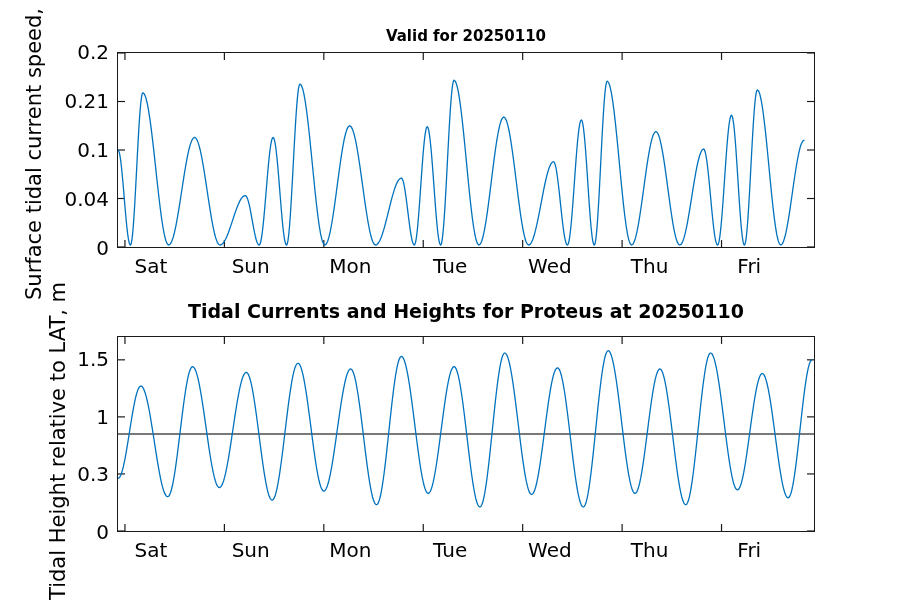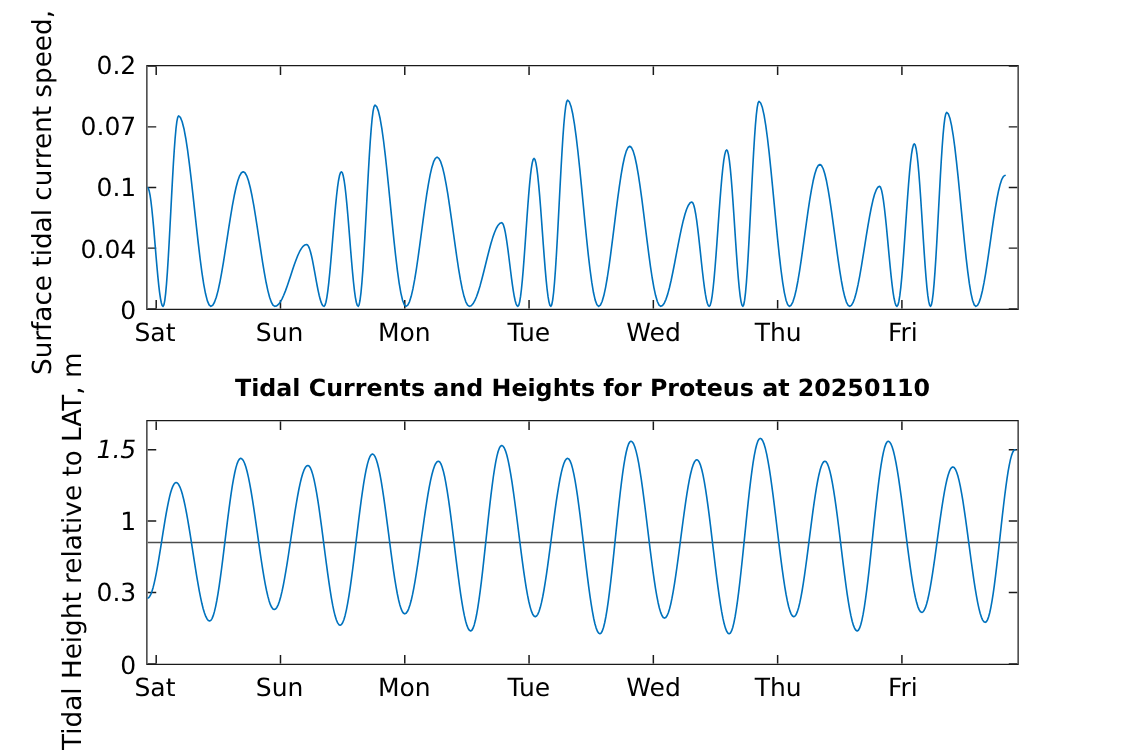--- a/index.html
+++ b/index.html
@@ -98,20 +98,21 @@
     color: #000000;
     white-space: nowrap;
   }
   .ytick-label {
     text-align: right;
     transform: translateY(-50%);
   }
   .xtick-label {
     text-align: left;
     transform: translateX(-50%);
+    margin-left: 27px;
   }
   .tick-mark {
     stroke: #1a1a1a;
     stroke-width: 1.2;
     fill: none;
   }
   .data-line {
     fill: none;
     stroke-width: 1.3;
     stroke-linejoin: round;
@@ -124,20 +125,21 @@
 </style>
 </head>
 <body>
 
 <div class="figure">
 
   <div class="ylabel" id="ylabel-currents">Surface tidal current speed, knots</div>
 
   <div class="ylabel" id="ylabel-heights">Tidal Height relative to LAT, m</div>
 
+  <div class="subplot-title" id="title-currents">Valid for 20250110</div>
 
   <div class="subplot-title" id="title-main">Tidal Currents and Heights for Proteus at 20250110</div>
 
   <div class="axes" id="axes-currents">
     <svg id="svg-currents" viewBox="0 0 698 196" preserveAspectRatio="none">
         <path d="M0 196 L7 196" class="tick-mark"></path>
         <path d="M698 196 L691 196" class="tick-mark"></path>
         <path d="M0 147 L7 147" class="tick-mark"></path>
         <path d="M698 147 L691 147" class="tick-mark"></path>
         <path d="M0 98 L7 98" class="tick-mark"></path>
@@ -190,33 +192,33 @@
         <path d="M605.2657142857144 0 L605.2657142857144 7" class="tick-mark"></path>
         <path d="M0 98 L698 98" class="ref-line" stroke="#4d4d4d"></path>
         <path d="M0.00 142.96 L0.88 142.62 L1.76 141.61 L2.65 139.93 L3.53 137.62 L4.41 134.70 L5.29 131.22 L6.17 127.23 L7.06 122.80 L7.94 117.97 L8.82 112.83 L9.70 107.45 L10.59 101.90 L11.47 96.27 L12.35 90.64 L13.23 85.10 L14.11 79.71 L15.00 74.57 L15.88 69.75 L16.76 65.31 L17.64 61.32 L18.52 57.84 L19.41 54.93 L20.29 52.61 L21.17 50.93 L22.05 49.92 L22.93 49.58 L22.93 49.58 L23.97 49.98 L25.01 51.20 L26.04 53.21 L27.08 55.98 L28.11 59.47 L29.15 63.64 L30.18 68.41 L31.22 73.73 L32.25 79.51 L33.29 85.67 L34.32 92.11 L35.36 98.75 L36.40 105.49 L37.43 112.23 L38.47 118.88 L39.50 125.32 L40.54 131.48 L41.57 137.26 L42.61 142.57 L43.64 147.35 L44.68 151.51 L45.72 155.01 L46.75 157.78 L47.79 159.79 L48.82 161.00 L49.86 161.41 L49.86 161.41 L50.82 160.93 L51.77 159.50 L52.73 157.14 L53.69 153.88 L54.65 149.78 L55.61 144.88 L56.57 139.27 L57.53 133.03 L58.49 126.23 L59.45 119.00 L60.40 111.42 L61.36 103.62 L62.32 95.69 L63.28 87.77 L64.24 79.97 L65.20 72.39 L66.16 65.15 L67.12 58.36 L68.07 52.12 L69.03 46.50 L69.99 41.61 L70.95 37.50 L71.91 34.25 L72.87 31.89 L73.83 30.46 L74.79 29.98 L74.79 29.98 L75.82 30.42 L76.86 31.75 L77.89 33.95 L78.93 36.98 L79.96 40.79 L81.00 45.34 L82.03 50.56 L83.07 56.37 L84.11 62.69 L85.14 69.41 L86.18 76.46 L87.21 83.72 L88.25 91.08 L89.28 98.45 L90.32 105.71 L91.35 112.75 L92.39 119.48 L93.42 125.79 L94.46 131.60 L95.50 136.82 L96.53 141.37 L97.57 145.19 L98.60 148.22 L99.64 150.41 L100.67 151.74 L101.71 152.19 L101.71 152.19 L102.74 151.76 L103.78 150.50 L104.82 148.40 L105.85 145.52 L106.89 141.88 L107.92 137.55 L108.96 132.57 L109.99 127.04 L111.03 121.02 L112.06 114.61 L113.10 107.90 L114.13 100.98 L115.17 93.96 L116.21 86.95 L117.24 80.03 L118.28 73.32 L119.31 66.91 L120.35 60.89 L121.38 55.36 L122.42 50.38 L123.45 46.05 L124.49 42.41 L125.52 39.52 L126.56 37.43 L127.60 36.17 L128.63 35.74 L128.63 35.74 L129.63 36.21 L130.63 37.62 L131.62 39.94 L132.62 43.14 L133.62 47.17 L134.61 51.98 L135.61 57.49 L136.61 63.63 L137.61 70.30 L138.60 77.41 L139.60 84.85 L140.60 92.52 L141.59 100.31 L142.59 108.09 L143.59 115.76 L144.59 123.20 L145.58 130.31 L146.58 136.98 L147.58 143.12 L148.57 148.63 L149.57 153.44 L150.57 157.48 L151.57 160.67 L152.56 162.99 L153.56 164.40 L154.56 164.87 L154.56 164.87 L155.55 164.37 L156.55 162.86 L157.55 160.38 L158.55 156.95 L159.54 152.63 L160.54 147.47 L161.54 141.57 L162.53 134.99 L163.53 127.84 L164.53 120.22 L165.53 112.25 L166.52 104.03 L167.52 95.69 L168.52 87.36 L169.51 79.14 L170.51 71.16 L171.51 63.55 L172.51 56.40 L173.50 49.82 L174.50 43.91 L175.50 38.76 L176.49 34.44 L177.49 31.01 L178.49 28.53 L179.49 27.02 L180.48 26.52 L180.48 26.52 L181.48 26.99 L182.48 28.39 L183.47 30.71 L184.47 33.91 L185.47 37.95 L186.47 42.75 L187.46 48.27 L188.46 54.41 L189.46 61.08 L190.45 68.19 L191.45 75.63 L192.45 83.30 L193.45 91.08 L194.44 98.86 L195.44 106.53 L196.44 113.98 L197.43 121.09 L198.43 127.76 L199.43 133.90 L200.43 139.41 L201.42 144.22 L202.42 148.25 L203.42 151.45 L204.41 153.77 L205.41 155.18 L206.41 155.65 L206.41 155.65 L207.44 155.20 L208.48 153.85 L209.52 151.64 L210.55 148.58 L211.59 144.73 L212.62 140.13 L213.66 134.87 L214.69 129.00 L215.73 122.63 L216.76 115.84 L217.80 108.73 L218.83 101.40 L219.87 93.96 L220.91 86.53 L221.94 79.20 L222.98 72.09 L224.01 65.30 L225.05 58.93 L226.08 53.06 L227.12 47.79 L228.15 43.20 L229.19 39.35 L230.22 36.29 L231.26 34.07 L232.30 32.73 L233.33 32.28 L233.33 32.28 L234.33 32.78 L235.33 34.28 L236.32 36.74 L237.32 40.14 L238.32 44.43 L239.31 49.53 L240.31 55.39 L241.31 61.91 L242.31 69.00 L243.30 76.56 L244.30 84.47 L245.30 92.61 L246.29 100.88 L247.29 109.15 L248.29 117.30 L249.29 125.21 L250.28 132.76 L251.28 139.85 L252.28 146.37 L253.27 152.23 L254.27 157.34 L255.27 161.62 L256.27 165.02 L257.26 167.49 L258.26 168.98 L259.26 169.48 L259.26 169.48 L260.22 168.94 L261.17 167.30 L262.13 164.61 L263.09 160.90 L264.05 156.22 L265.01 150.64 L265.97 144.24 L266.93 137.11 L267.89 129.37 L268.85 121.12 L269.80 112.48 L270.76 103.57 L271.72 94.54 L272.68 85.51 L273.64 76.61 L274.60 67.97 L275.56 59.71 L276.52 51.97 L277.47 44.85 L278.43 38.45 L279.39 32.87 L280.35 28.18 L281.31 24.47 L282.27 21.78 L283.23 20.15 L284.19 19.60 L284.19 19.60 L285.22 20.10 L286.26 21.61 L287.29 24.10 L288.33 27.52 L289.36 31.85 L290.40 37.00 L291.43 42.90 L292.47 49.48 L293.51 56.63 L294.54 64.25 L295.58 72.22 L296.61 80.44 L297.65 88.78 L298.68 97.11 L299.72 105.33 L300.75 113.31 L301.79 120.92 L302.82 128.07 L303.86 134.65 L304.90 140.56 L305.93 145.71 L306.97 150.03 L308.00 153.46 L309.04 155.94 L310.07 157.45 L311.11 157.95 L311.11 157.95 L312.11 157.49 L313.10 156.09 L314.10 153.79 L315.10 150.62 L316.09 146.63 L317.09 141.86 L318.09 136.40 L319.09 130.31 L320.08 123.70 L321.08 116.66 L322.08 109.28 L323.07 101.68 L324.07 93.96 L325.07 86.25 L326.07 78.65 L327.06 71.27 L328.06 64.23 L329.06 57.62 L330.05 51.53 L331.05 46.07 L332.05 41.30 L333.05 37.31 L334.04 34.13 L335.04 31.84 L336.04 30.44 L337.03 29.98 L337.03 29.98 L338.03 30.49 L339.03 32.04 L340.03 34.58 L341.02 38.10 L342.02 42.53 L343.02 47.81 L344.01 53.86 L345.01 60.60 L346.01 67.93 L347.01 75.74 L348.00 83.91 L349.00 92.34 L350.00 100.88 L350.99 109.43 L351.99 117.85 L352.99 126.03 L353.99 133.83 L354.98 141.16 L355.98 147.90 L356.98 153.96 L357.97 159.24 L358.97 163.67 L359.97 167.18 L360.97 169.73 L361.96 171.27 L362.96 171.79 L362.96 171.79 L363.92 171.22 L364.88 169.53 L365.84 166.73 L366.80 162.87 L367.75 158.01 L368.71 152.22 L369.67 145.57 L370.63 138.17 L371.59 130.13 L372.55 121.56 L373.51 112.59 L374.47 103.35 L375.42 93.96 L376.38 84.58 L377.34 75.34 L378.30 66.37 L379.26 57.80 L380.22 49.76 L381.18 42.36 L382.14 35.71 L383.09 29.92 L384.05 25.06 L385.01 21.20 L385.97 18.40 L386.93 16.71 L387.89 16.14 L387.89 16.14 L388.92 16.66 L389.96 18.22 L391.00 20.79 L392.03 24.33 L393.07 28.79 L394.10 34.12 L395.14 40.22 L396.17 47.02 L397.21 54.40 L398.24 62.28 L399.28 70.52 L400.31 79.01 L401.35 87.62 L402.39 96.24 L403.42 104.73 L404.46 112.97 L405.49 120.84 L406.53 128.23 L407.56 135.03 L408.60 141.13 L409.63 146.45 L410.67 150.92 L411.70 154.46 L412.74 157.03 L413.78 158.58 L414.81 159.11 L414.81 159.11 L415.81 158.64 L416.81 157.25 L417.80 154.95 L418.80 151.78 L419.80 147.78 L420.79 143.01 L421.79 137.55 L422.79 131.47 L423.79 124.85 L424.78 117.81 L425.78 110.43 L426.78 102.83 L427.77 95.12 L428.77 87.40 L429.77 79.80 L430.77 72.43 L431.76 65.38 L432.76 58.77 L433.76 52.69 L434.75 47.22 L435.75 42.46 L436.75 38.46 L437.75 35.29 L438.74 32.99 L439.74 31.60 L440.74 31.13 L440.74 31.13 L441.73 31.64 L442.73 33.17 L443.73 35.70 L444.73 39.19 L445.72 43.58 L446.72 48.82 L447.72 54.82 L448.71 61.51 L449.71 68.78 L450.71 76.52 L451.71 84.63 L452.70 92.98 L453.70 101.46 L454.70 109.94 L455.69 118.29 L456.69 126.40 L457.69 134.14 L458.69 141.41 L459.68 148.10 L460.68 154.10 L461.68 159.34 L462.67 163.73 L463.67 167.22 L464.67 169.74 L465.67 171.28 L466.66 171.79 L466.66 171.79 L467.62 171.21 L468.58 169.49 L469.54 166.66 L470.50 162.74 L471.46 157.81 L472.42 151.93 L473.37 145.18 L474.33 137.68 L475.29 129.51 L476.25 120.82 L477.21 111.71 L478.17 102.33 L479.13 92.81 L480.09 83.29 L481.04 73.91 L482.00 64.81 L482.96 56.11 L483.92 47.95 L484.88 40.44 L485.84 33.70 L486.80 27.82 L487.76 22.88 L488.72 18.97 L489.67 16.13 L490.63 14.41 L491.59 13.84 L491.59 13.84 L492.63 14.36 L493.66 15.93 L494.70 18.52 L495.73 22.09 L496.77 26.59 L497.80 31.96 L498.84 38.11 L499.88 44.96 L500.91 52.41 L501.95 60.34 L502.98 68.65 L504.02 77.21 L505.05 85.89 L506.09 94.58 L507.12 103.14 L508.16 111.45 L509.19 119.38 L510.23 126.83 L511.27 133.68 L512.30 139.83 L513.34 145.20 L514.37 149.70 L515.41 153.27 L516.44 155.86 L517.48 157.43 L518.51 157.95 L518.51 157.95 L519.47 157.49 L520.43 156.13 L521.39 153.87 L522.35 150.76 L523.31 146.83 L524.27 142.15 L525.23 136.79 L526.18 130.81 L527.14 124.32 L528.10 117.40 L529.06 110.16 L530.02 102.69 L530.98 95.12 L531.94 87.54 L532.90 80.08 L533.85 72.84 L534.81 65.92 L535.77 59.42 L536.73 53.45 L537.69 48.08 L538.65 43.41 L539.61 39.48 L540.57 36.37 L541.53 34.11 L542.48 32.74 L543.44 32.28 L543.44 32.28 L544.44 32.78 L545.44 34.28 L546.43 36.74 L547.43 40.14 L548.43 44.43 L549.43 49.53 L550.42 55.39 L551.42 61.91 L552.42 69.00 L553.41 76.56 L554.41 84.47 L555.41 92.61 L556.41 100.88 L557.40 109.15 L558.40 117.30 L559.40 125.21 L560.39 132.76 L561.39 139.85 L562.39 146.37 L563.39 152.23 L564.38 157.34 L565.38 161.62 L566.38 165.02 L567.37 167.49 L568.37 168.98 L569.37 169.48 L569.37 169.48 L570.33 168.92 L571.29 167.25 L572.24 164.50 L573.20 160.70 L574.16 155.91 L575.12 150.20 L576.08 143.65 L577.04 136.37 L578.00 128.44 L578.96 120.00 L579.92 111.16 L580.87 102.05 L581.83 92.81 L582.79 83.57 L583.75 74.46 L584.71 65.62 L585.67 57.18 L586.63 49.26 L587.59 41.97 L588.54 35.42 L589.50 29.71 L590.46 24.92 L591.42 21.12 L592.38 18.37 L593.34 16.70 L594.30 16.14 L594.30 16.14 L595.33 16.65 L596.37 18.15 L597.40 20.64 L598.44 24.06 L599.47 28.39 L600.51 33.54 L601.55 39.45 L602.58 46.02 L603.62 53.17 L604.65 60.79 L605.69 68.76 L606.72 76.98 L607.76 85.32 L608.79 93.66 L609.83 101.87 L610.87 109.85 L611.90 117.47 L612.94 124.61 L613.97 131.19 L615.01 137.10 L616.04 142.25 L617.08 146.57 L618.11 150.00 L619.15 152.48 L620.18 153.99 L621.22 154.49 L621.22 154.49 L622.18 154.07 L623.14 152.79 L624.10 150.67 L625.06 147.76 L626.01 144.09 L626.97 139.71 L627.93 134.69 L628.89 129.10 L629.85 123.02 L630.81 116.54 L631.77 109.77 L632.73 102.78 L633.68 95.69 L634.64 88.61 L635.60 81.62 L636.56 74.84 L637.52 68.37 L638.48 62.29 L639.44 56.70 L640.40 51.68 L641.35 47.30 L642.31 43.63 L643.27 40.72 L644.23 38.60 L645.19 37.32 L646.15 36.89 L646.15 36.89 L647.15 37.35 L648.14 38.72 L649.14 40.98 L650.14 44.09 L651.13 48.02 L652.13 52.70 L653.13 58.06 L654.13 64.03 L655.12 70.53 L656.12 77.45 L657.12 84.69 L658.11 92.16 L659.11 99.73 L660.11 107.30 L661.11 114.77 L662.10 122.01 L663.10 128.93 L664.10 135.42 L665.09 141.40 L666.09 146.76 L667.09 151.44 L668.09 155.37 L669.08 158.48 L670.08 160.74 L671.08 162.11 L672.07 162.56 L672.07 162.56 L672.99 162.06 L673.92 160.54 L674.84 158.03 L675.76 154.57 L676.68 150.22 L677.60 145.02 L678.52 139.07 L679.44 132.44 L680.36 125.23 L681.28 117.55 L682.20 109.50 L683.12 101.22 L684.04 92.81 L684.96 84.40 L685.88 76.12 L686.80 68.08 L687.72 60.40 L688.64 53.19 L689.56 46.56 L690.48 40.60 L691.40 35.41 L692.32 31.05 L693.24 27.59 L694.16 25.09 L695.09 23.57 L696.01 23.06 " class="data-line" stroke="#0072BD"></path>
       </svg>
   </div>
 
   <div id="ticklabels">
       <div class="tick-label ytick-label" style="left: 11px; width: 98px; top: 248px;">0</div>
       <div class="tick-label ytick-label" style="left: 11px; width: 98px; top: 199px;">0.04</div>
       <div class="tick-label ytick-label" style="left: 11px; width: 98px; top: 150px;">0.1</div>
-      <div class="tick-label ytick-label" style="left: 11px; width: 98px; top: 101px;">0.07</div>
+      <div class="tick-label ytick-label" style="left: 11px; width: 98px; top: 101px;">0.21</div>
       <div class="tick-label ytick-label" style="left: 11px; width: 98px; top: 52px;">0.2</div>
       <div class="tick-label xtick-label" style="left: 123.98px; top: 254px;">Sat</div>
       <div class="tick-label xtick-label" style="left: 223.694px; top: 254px;">Sun</div>
       <div class="tick-label xtick-label" style="left: 323.409px; top: 254px;">Mon</div>
       <div class="tick-label xtick-label" style="left: 423.123px; top: 254px;">Tue</div>
       <div class="tick-label xtick-label" style="left: 522.837px; top: 254px;">Wed</div>
       <div class="tick-label xtick-label" style="left: 622.551px; top: 254px;">Thu</div>
       <div class="tick-label xtick-label" style="left: 722.266px; top: 254px;">Fri</div>
       <div class="tick-label ytick-label" style="left: 11px; width: 98px; top: 532px;">0</div>
       <div class="tick-label ytick-label" style="left: 11px; width: 98px; top: 474.353px;">0.3</div>
       <div class="tick-label ytick-label" style="left: 11px; width: 98px; top: 416.706px;">1</div>
-      <div class="tick-label ytick-label" style="left: 11px; width: 98px; top: 359.059px; font-style: italic;">1.5</div>
+      <div class="tick-label ytick-label" style="left: 11px; width: 98px; top: 359.059px;">1.5</div>
       <div class="tick-label xtick-label" style="left: 123.98px; top: 538px;">Sat</div>
       <div class="tick-label xtick-label" style="left: 223.694px; top: 538px;">Sun</div>
       <div class="tick-label xtick-label" style="left: 323.409px; top: 538px;">Mon</div>
       <div class="tick-label xtick-label" style="left: 423.123px; top: 538px;">Tue</div>
       <div class="tick-label xtick-label" style="left: 522.837px; top: 538px;">Wed</div>
       <div class="tick-label xtick-label" style="left: 622.551px; top: 538px;">Thu</div>
       <div class="tick-label xtick-label" style="left: 722.266px; top: 538px;">Fri</div>
     </div>
 
 </div>

